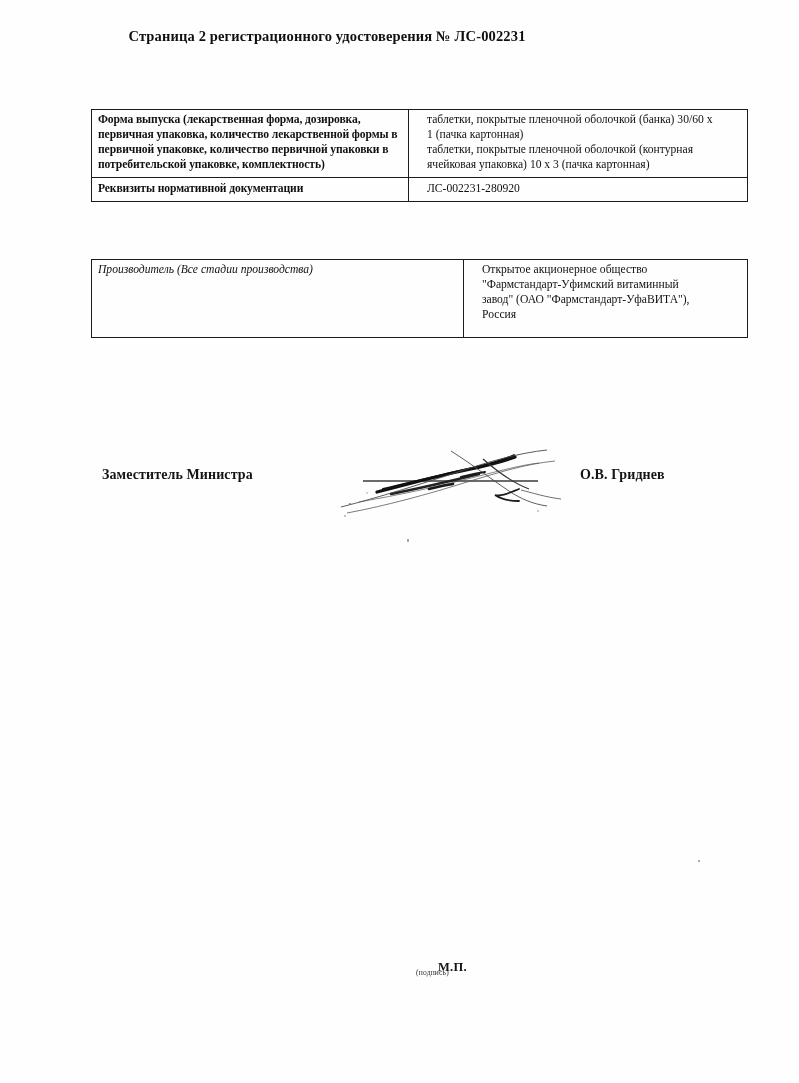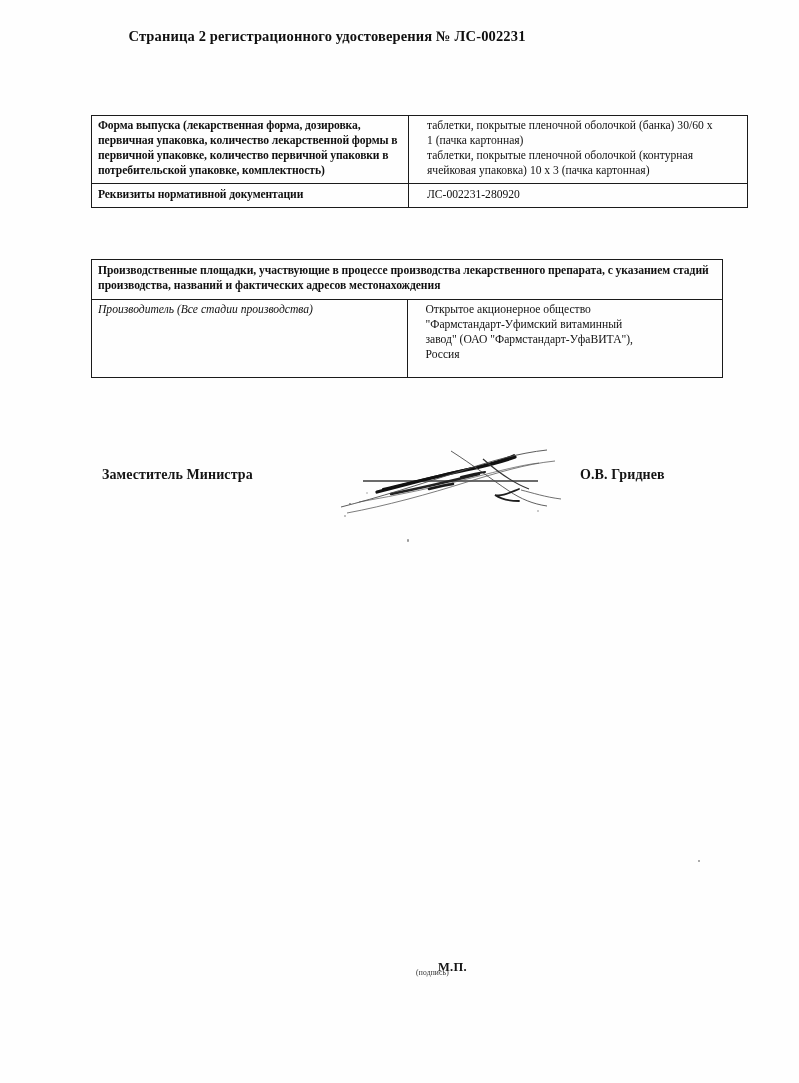--- a/index.html
+++ b/index.html
@@ -47,21 +47,21 @@
   .tbl td {
     border: 1px solid #1b1b1b;
     vertical-align: top;
     padding: 3px 5px 4px 6px;
     line-height: 1.29;
   }
 
   
   #table-release {
     left: 91px;
-    top: 115px;
+    top: 109px;
     width: 632px;
     border-radius: 29px;
   }
   #table-release .c-label {
     width: 305px;
     font-weight: bold;
     letter-spacing: -0.1px;
   }
   #table-release .c-value {
     width: 327px;
@@ -182,23 +182,20 @@
         <td class="c-label">Реквизиты нормативной документации</td>
         <td class="c-value">
           <span class="ln">ЛС-002231-280920</span>
         </td>
       </tr>
     </tbody>
   </table>
 
   <table class="tbl" id="table-sites">
     <tbody>
-      <tr>
-        <td class="hdr" colspan="2">Производственные площадки, участвующие в процессе производства лекарственного препарата, с указанием стадий производства, названий и фактических адресов местонахождения</td>
-      </tr>
       <tr class="row-maker">
         <td class="c-maker">Производитель (Все стадии производства)</td>
         <td class="c-org">
           <span class="ln">Открытое акционерное общество</span>
           <span class="ln">"Фармстандарт-Уфимский витаминный</span>
           <span class="ln">завод" (ОАО "Фармстандарт-УфаВИТА"),</span>
           <span class="ln">Россия</span>
         </td>
       </tr>
     </tbody>

